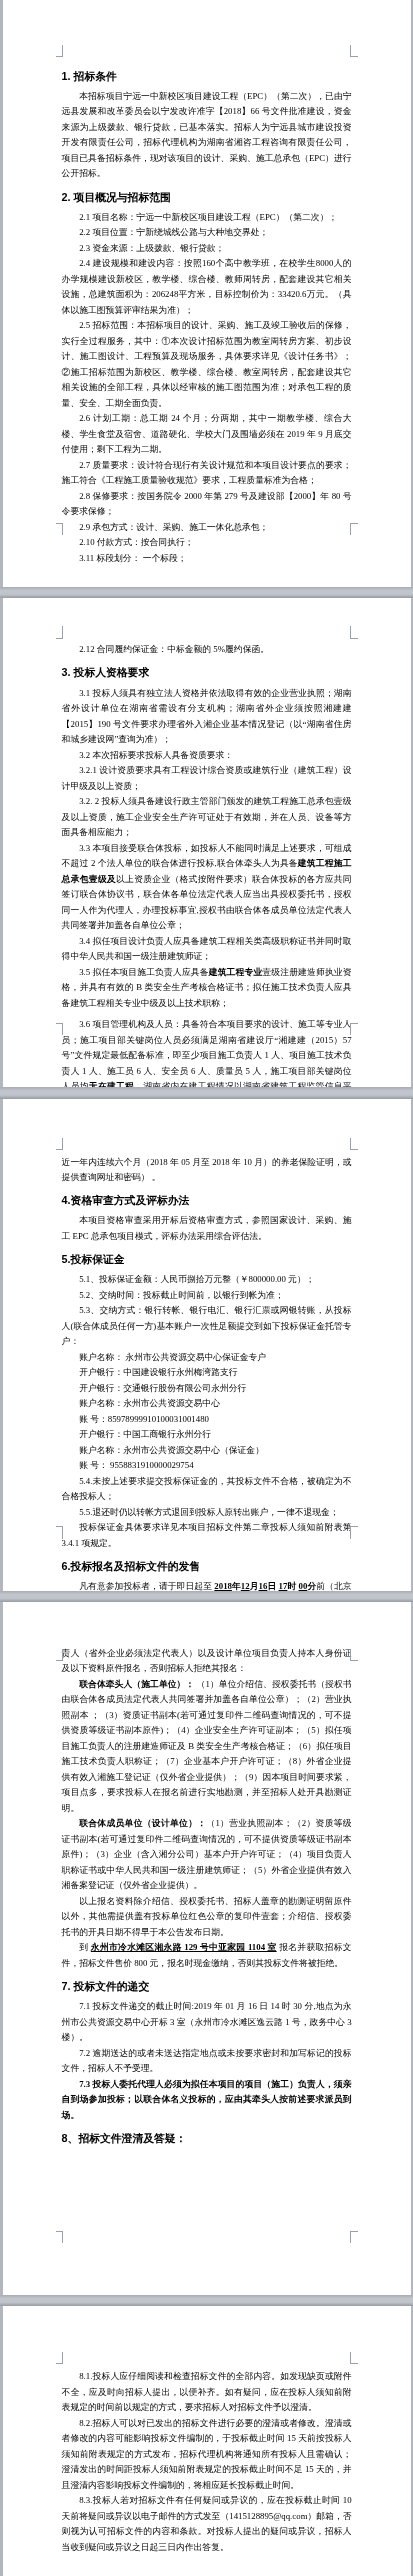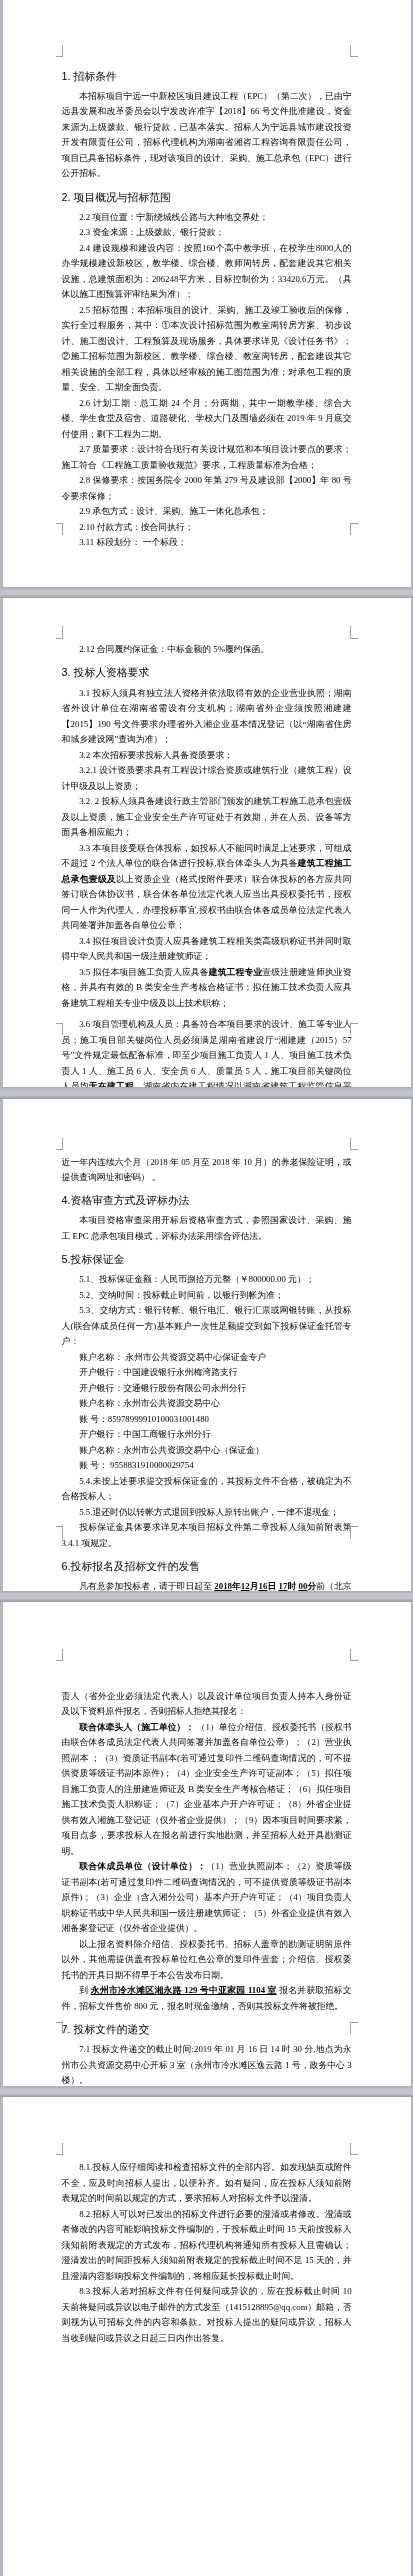--- a/index.html
+++ b/index.html
@@ -18,31 +18,31 @@
     box-sizing:border-box;
     padding:0 59px;
     overflow:hidden;
     font-size:8.8px;
     line-height:15.5px;
     text-align:justify;
   }
   .page-1{height:587px;padding-top:61px;}
   .page-2{height:489px;padding-top:44px;}
   .page-3{height:492px;padding-top:56px;}
-  .page-4{height:484px;padding-top:87px;}
+  .page-4{height:693px;padding-top:44px;}
   .page-5{height:570px;padding-top:63px;}
   .gap{
     width:413px;height:11.3px;
     background:linear-gradient(180deg,#a8acb5 0%,#c2c5cd 32%,#bfc3ca 68%,#959aa4 100%);
   }
   .blk{text-indent:2em;margin:0;}
   .blk.flush{text-indent:0;}
   .blk.h{
     font-family:"Liberation Sans", sans-serif;
-    font-weight:normal;
+    font-weight:bold;
     font-size:10.8px;
     line-height:14px;
     text-indent:0;
     margin:7.7px 0 6.2px 0;
     text-align:left;
   }
   .blk.acct{font-weight:normal;}
   .b{font-weight:bold;}
   .u{text-decoration:underline;}
   .sp-s{margin-top:6.2px;}
@@ -65,20 +65,21 @@
 
 <main id="doc">
     <section class="page page-1">
       <i class="mark t l"></i>
       <i class="mark t r"></i>
       <i class="mark b l"></i>
       <i class="mark b r"></i>
       <div class="blk h"><span>1. 招标条件</span></div>
       <div class="blk p"><span>本招标项目宁远一中新校区项目建设工程（EPC）（第二次），已由宁远县发展和改革委员会以宁发改许准字【2018】66 号文件批准建设，资金来源为上级拨款、银行贷款，已基本落实。招标人为宁远县城市建设投资开发有限责任公司，招标代理机构为湖南省湘咨工程咨询有限责任公司，项目已具备招标条件，现对该项目的设计、采购、施工总承包（EPC）进行公开招标。</span></div>
       <div class="blk h"><span>2. 项目概况与招标范围</span></div>
+      <div class="blk p"><span>2.1 项目名称：宁远一中新校区项目建设工程（EPC）（第二次）；</span></div>
       <div class="blk p"><span>2.2 项目位置：宁新绕城线公路与大种地交界处；</span></div>
       <div class="blk p"><span>2.3 资金来源：上级拨款、银行贷款；</span></div>
       <div class="blk p"><span>2.4 建设规模和建设内容：按照160个高中教学班，在校学生8000人的办学规模建设新校区，教学楼、综合楼、教师周转房，配套建设其它相关设施，总建筑面积为：206248平方米，目标控制价为：33420.6万元。（具体以施工图预算评审结果为准）；</span></div>
       <div class="blk p"><span>2.5 招标范围：本招标项目的设计、采购、施工及竣工验收后的保修，实行全过程服务，其中：①本次设计招标范围为教室周转房方案、初步设计、施工图设计、工程预算及现场服务，具体要求详见《设计任务书》；②施工招标范围为新校区、教学楼、综合楼、教室周转房，配套建设其它相关设施的全部工程，具体以经审核的施工图范围为准；对承包工程的质量、安全、工期全面负责。</span></div>
       <div class="blk p"><span>2.6 计划工期：总工期 24 个月；分两期，其中一期教学楼、综合大楼、学生食堂及宿舍、道路硬化、学校大门及围墙必须在 2019 年 9 月底交付使用；剩下工程为二期。</span></div>
       <div class="blk p"><span>2.7 质量要求：设计符合现行有关设计规范和本项目设计要点的要求；施工符合《工程施工质量验收规范》要求，工程质量标准为合格；</span></div>
       <div class="blk p"><span>2.8 保修要求：按国务院令 2000 年第 279 号及建设部【2000】年 80 号令要求保修；</span></div>
       <div class="blk p"><span>2.9 承包方式：设计、采购、施工一体化总承包；</span></div>
       <div class="blk p"><span>2.10 付款方式：按合同执行；</span></div>
       <div class="blk p"><span>3.11 标段划分： 一个标段；</span></div>

